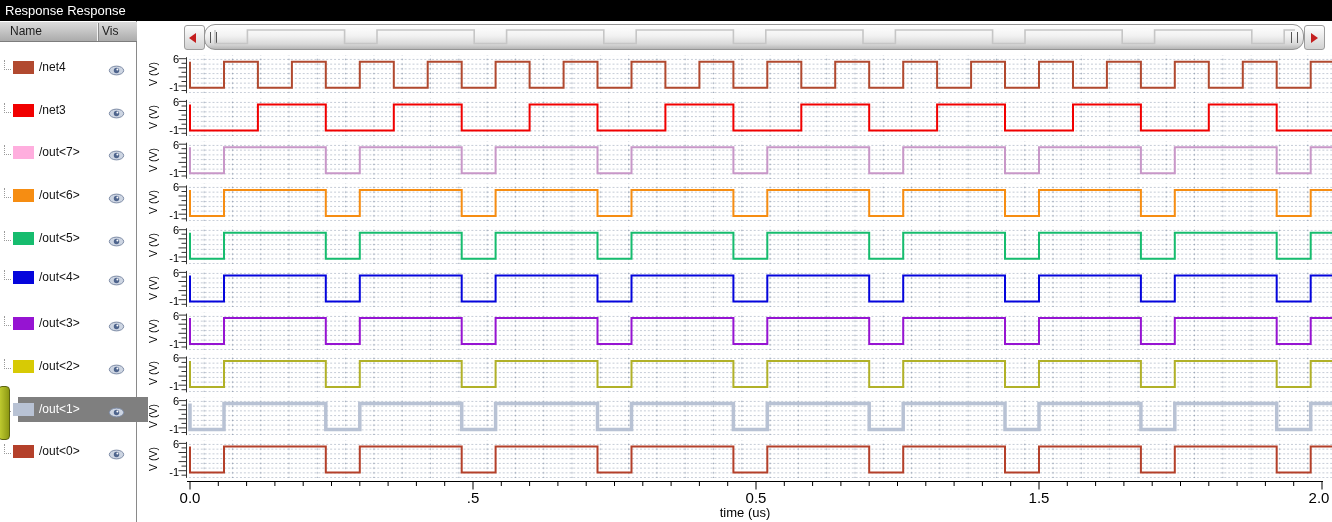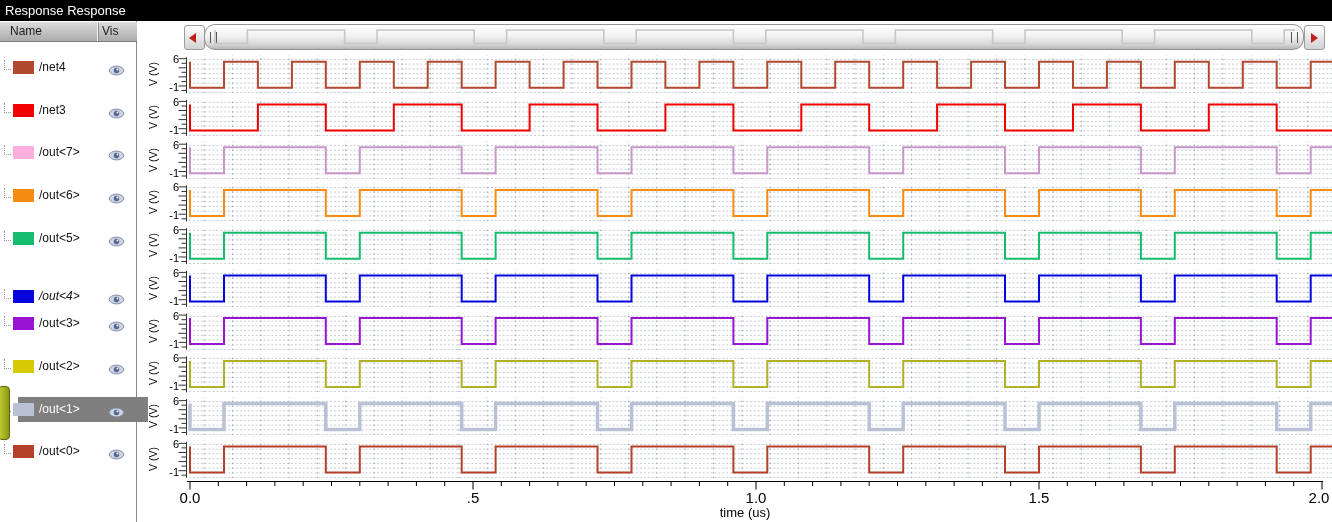--- a/index.html
+++ b/index.html
@@ -118,21 +118,21 @@
     <span class="swatch" style="background: rgb(22, 188, 110);"></span>
     <span class="sig-name">/out&lt;5&gt;</span>
     <span class="eye">
       <svg width="17" height="11" viewBox="0 0 17 11">
         <ellipse cx="8.5" cy="5.5" rx="7.2" ry="4.4" fill="#cdd5e2" stroke="#7e8ca6" stroke-width="1"></ellipse>
         <circle cx="8.5" cy="5.5" r="2.7" fill="#4f658d"></circle>
         <circle cx="9.4" cy="4.4" r="1" fill="#ffffff"></circle>
       </svg>
     </span>
   </div>
-    <div class="sig-row" style="top: 233px; font-style: italic;">
+    <div class="sig-row" style="top: 214px;">
 
     <span class="tree"></span>
     <span class="swatch" style="background: rgb(5, 5, 220);"></span>
     <span class="sig-name">/out&lt;4&gt;</span>
     <span class="eye">
       <svg width="17" height="11" viewBox="0 0 17 11">
         <ellipse cx="8.5" cy="5.5" rx="7.2" ry="4.4" fill="#cdd5e2" stroke="#7e8ca6" stroke-width="1"></ellipse>
         <circle cx="8.5" cy="5.5" r="2.7" fill="#4f658d"></circle>
         <circle cx="9.4" cy="4.4" r="1" fill="#ffffff"></circle>
       </svg>
@@ -266,17 +266,17 @@
     <path d="M186.5,399.1 L186.5,435.1 M178.5,400.6 L186.5,400.6 M181.5,405.2 L186.5,405.2 M178.5,409.7 L186.5,409.7 M181.5,414.3 L186.5,414.3 M178.5,418.8 L186.5,418.8 M181.5,423.4 L186.5,423.4 M178.5,427.9 L186.5,427.9 M181.5,432.5 L186.5,432.5" stroke="#333" stroke-width="1" fill="none"></path>
     <path class="hit" d="M190.0,403.6 L190.0,429.6 L224.0,429.6 L224.0,403.6 L325.8,403.6 L325.8,429.6 L359.8,429.6 L359.8,403.6 L461.7,403.6 L461.7,429.6 L495.6,429.6 L495.6,403.6 L597.5,403.6 L597.5,429.6 L631.5,429.6 L631.5,403.6 L733.4,403.6 L733.4,429.6 L767.3,429.6 L767.3,403.6 L869.2,403.6 L869.2,429.6 L903.2,429.6 L903.2,403.6 L1005.0,403.6 L1005.0,429.6 L1039.0,429.6 L1039.0,403.6 L1140.9,403.6 L1140.9,429.6 L1174.8,429.6 L1174.8,403.6 L1276.7,403.6 L1276.7,429.6 L1310.7,429.6 L1310.7,403.6 L1332.0,403.6" stroke="#b8c2d4" stroke-width="3.5" fill="none" stroke-linejoin="miter"></path>
     <path d="M186.5,441.9 L186.5,477.9 M178.5,443.4 L186.5,443.4 M181.5,447.9 L186.5,447.9 M178.5,452.5 L186.5,452.5 M181.5,457.0 L186.5,457.0 M178.5,461.6 L186.5,461.6 M181.5,466.1 L186.5,466.1 M178.5,470.7 L186.5,470.7 M181.5,475.2 L186.5,475.2" stroke="#333" stroke-width="1" fill="none"></path>
     <path class="hit" d="M190.0,446.4 L190.0,472.4 L224.0,472.4 L224.0,446.4 L325.8,446.4 L325.8,472.4 L359.8,472.4 L359.8,446.4 L461.7,446.4 L461.7,472.4 L495.6,472.4 L495.6,446.4 L597.5,446.4 L597.5,472.4 L631.5,472.4 L631.5,446.4 L733.4,446.4 L733.4,472.4 L767.3,472.4 L767.3,446.4 L869.2,446.4 L869.2,472.4 L903.2,472.4 L903.2,446.4 L1005.0,446.4 L1005.0,472.4 L1039.0,472.4 L1039.0,446.4 L1140.9,446.4 L1140.9,472.4 L1174.8,472.4 L1174.8,446.4 L1276.7,446.4 L1276.7,472.4 L1310.7,472.4 L1310.7,446.4 L1332.0,446.4" stroke="#b4402a" stroke-width="2" fill="none" stroke-linejoin="miter"></path>
     <path d="M187,481.5 L1323,481.5 M190.0,481.5 L190.0,489.5 M218.3,481.5 L218.3,486 M246.6,481.5 L246.6,486 M274.9,481.5 L274.9,486 M303.2,481.5 L303.2,486 M331.5,481.5 L331.5,486 M359.8,481.5 L359.8,486 M388.1,481.5 L388.1,486 M416.4,481.5 L416.4,486 M444.7,481.5 L444.7,486 M473.0,481.5 L473.0,489.5 M501.3,481.5 L501.3,486 M529.6,481.5 L529.6,486 M557.9,481.5 L557.9,486 M586.2,481.5 L586.2,486 M614.5,481.5 L614.5,486 M642.8,481.5 L642.8,486 M671.1,481.5 L671.1,486 M699.4,481.5 L699.4,486 M727.7,481.5 L727.7,486 M756.0,481.5 L756.0,489.5 M784.3,481.5 L784.3,486 M812.6,481.5 L812.6,486 M840.9,481.5 L840.9,486 M869.2,481.5 L869.2,486 M897.5,481.5 L897.5,486 M925.8,481.5 L925.8,486 M954.1,481.5 L954.1,486 M982.4,481.5 L982.4,486 M1010.7,481.5 L1010.7,486 M1039.0,481.5 L1039.0,489.5 M1067.3,481.5 L1067.3,486 M1095.6,481.5 L1095.6,486 M1123.9,481.5 L1123.9,486 M1152.2,481.5 L1152.2,486 M1180.5,481.5 L1180.5,486 M1208.8,481.5 L1208.8,486 M1237.1,481.5 L1237.1,486 M1265.4,481.5 L1265.4,486 M1293.7,481.5 L1293.7,486 M1322.0,481.5 L1322.0,489.5" stroke="#000" stroke-width="1" fill="none"></path>
     <path d="M215.0,30 L215.0,43.5 L247.4,43.5 L247.4,30 L344.6,30 L344.6,43.5 L377.0,43.5 L377.0,30 L474.2,30 L474.2,43.5 L506.6,43.5 L506.6,30 L603.8,30 L603.8,43.5 L636.2,43.5 L636.2,30 L733.4,30 L733.4,43.5 L765.8,43.5 L765.8,30 L863.0,30 L863.0,43.5 L895.4,43.5 L895.4,30 L992.6,30 L992.6,43.5 L1025.0,43.5 L1025.0,30 L1122.2,30 L1122.2,43.5 L1154.6,43.5 L1154.6,30 L1251.8,30 L1251.8,43.5 L1284.2,43.5 L1284.2,30 L1295.0,30" stroke="#c6c6c6" stroke-width="1.6" fill="none"></path>
   </svg>
 <div id="xtick-labels">
     <div class="xtick-label" style="left: 170px;">0.0</div>
     <div class="xtick-label" style="left: 453px;">.5</div>
-    <div class="xtick-label" style="left: 736px;">1.0</div>
+    <div class="xtick-label" style="left: 736px;">0.5</div>
     <div class="xtick-label" style="left: 1019px;">1.5</div>
     <div class="xtick-label" style="left: 1299px;">2.0</div>
   </div>
 <div id="xaxis-title">time (us)</div>
 
 </body></html>

